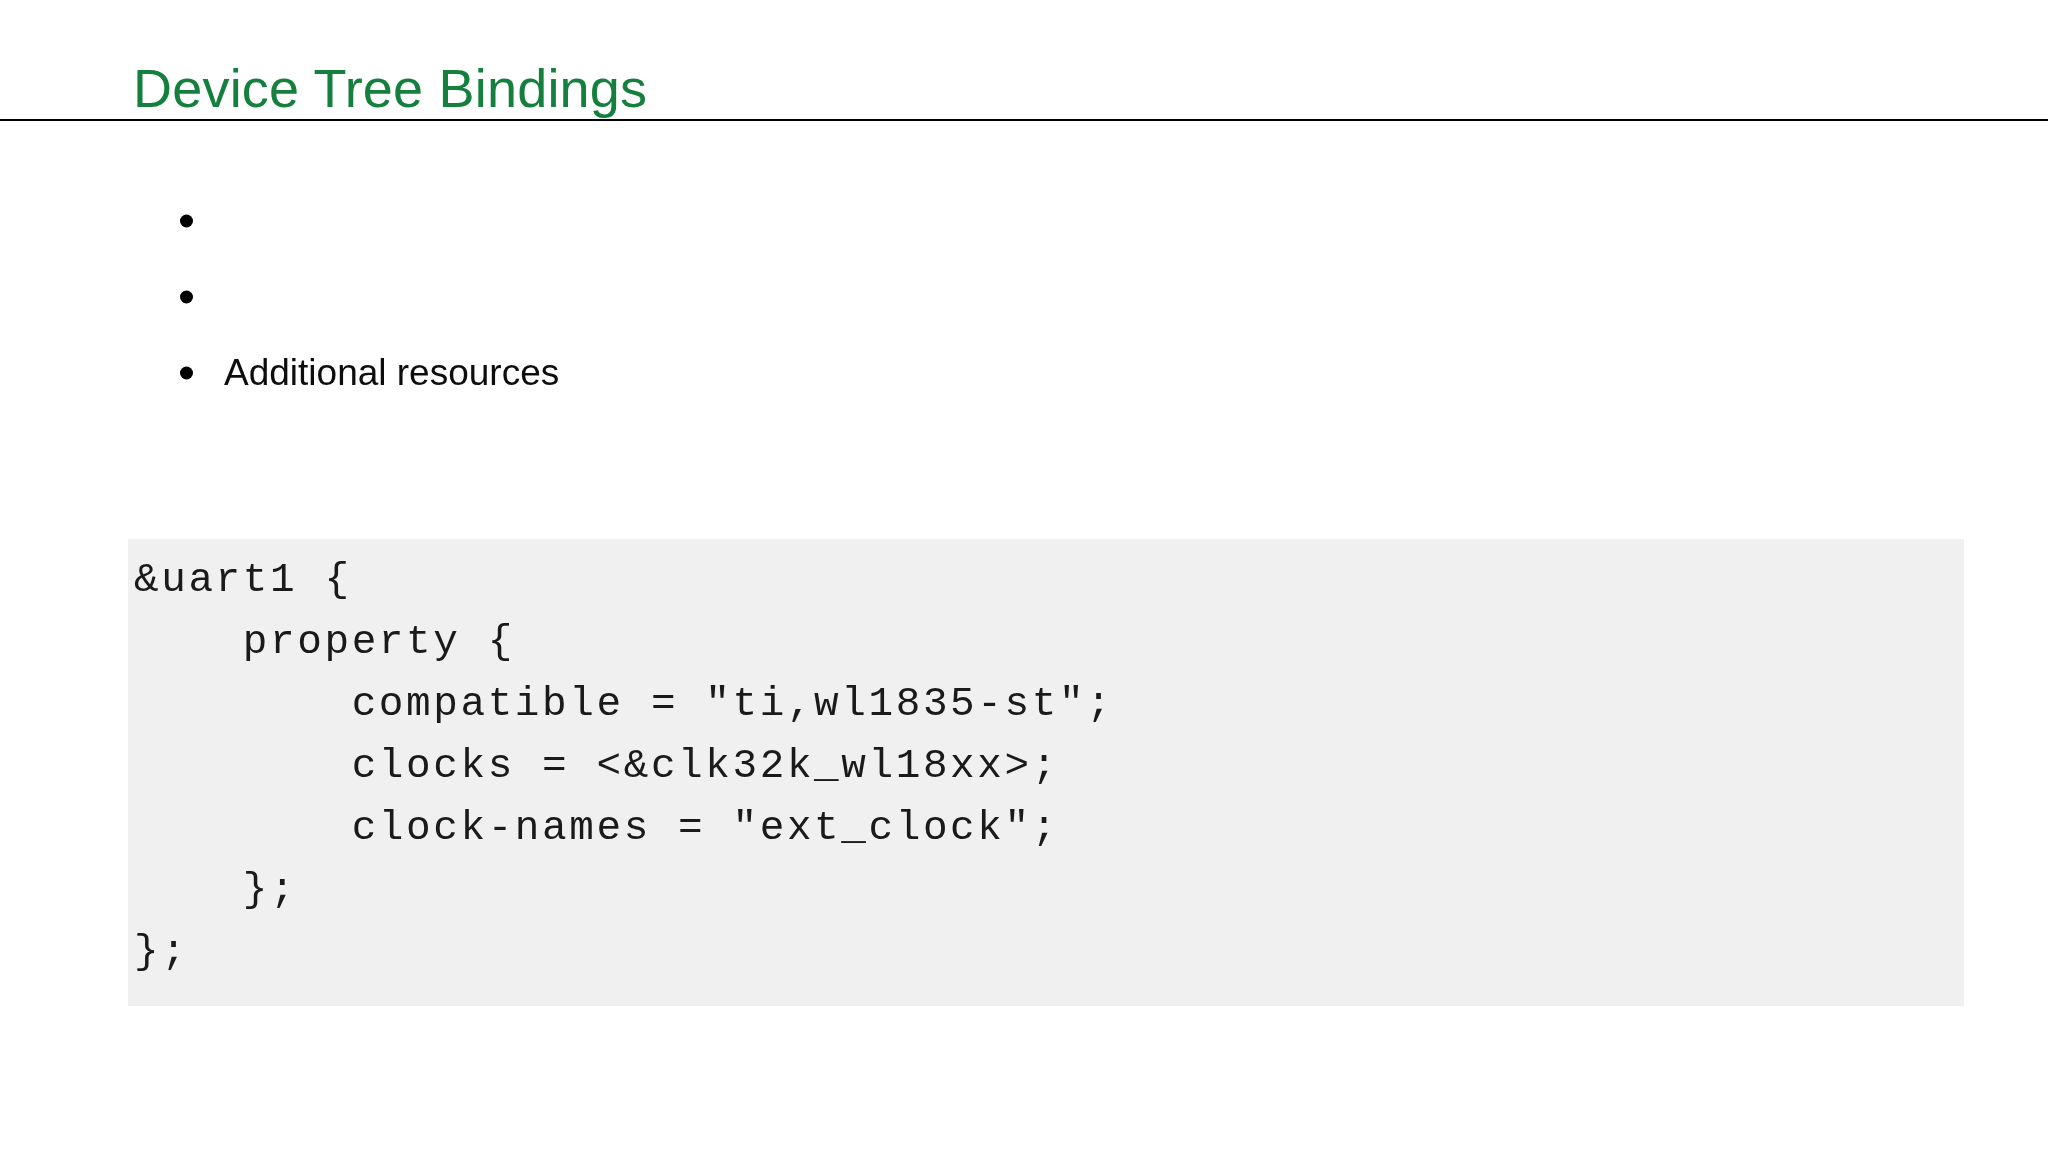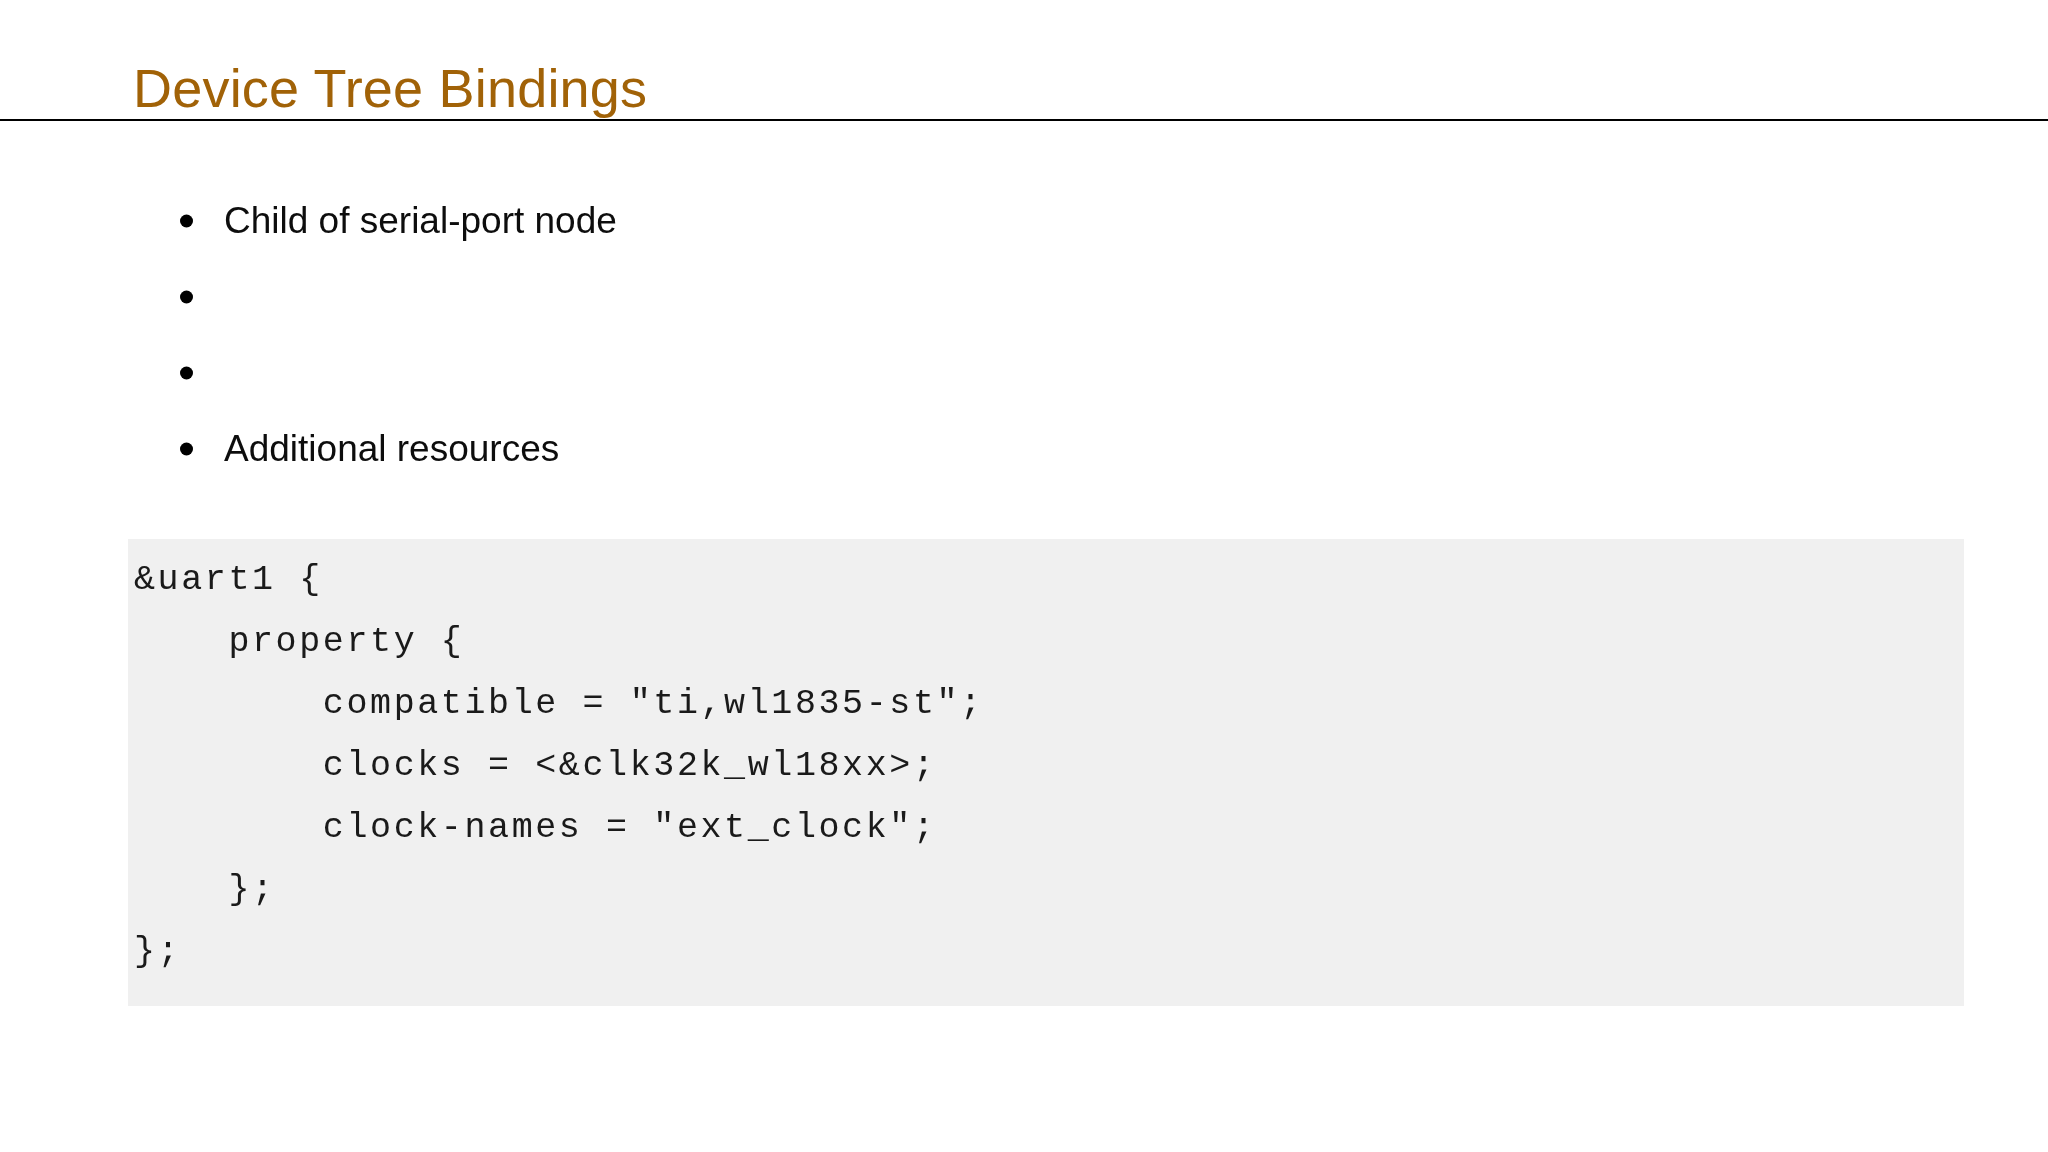--- a/index.html
+++ b/index.html
@@ -26,21 +26,21 @@
 
   
   .slide-title {
     position: absolute;
     left: 133px;
     top: 20px;
     font-size: 54px;
     line-height: 64px;
     font-weight: 400;
     letter-spacing: 0.2px;
-    color: #a16207;
+    color: #15803d;
     white-space: nowrap;
   }
 
   .title-rule {
     position: absolute;
     left: 0;
     top: 119px;
     width: 2048px;
     height: 2px;
     background: #000000;
@@ -89,40 +89,39 @@
     top: 539px;
     width: 1836px;
     height: 467px;
     background: #f0f0f0;
     box-sizing: border-box;
     padding: 10px 0 10px 0;
     overflow: hidden;
   }
   .code-line {
     font-family: "Liberation Mono", "DejaVu Sans Mono", monospace;
-    font-size: 35px;
+    font-size: 41px;
     line-height: 62px;
     letter-spacing: 2.6px;
     color: #1a1a1a;
     white-space: pre;
     padding-left: 6px;
     margin: 0;
   }
 </style>
 </head>
 <body>
 
 <div class="slide">
 
   <h1 class="slide-title">Device Tree Bindings</h1>
 
   <div class="title-rule"></div>
 
   <ul class="bullet-list">
-      <li class="bullet-item"><span class="bullet-dot"></span><span class="bullet-text"><span>Child of serial-port node</span></span></li>
       <li class="bullet-item"><span class="bullet-dot"></span></li>
       <li class="bullet-item"><span class="bullet-dot"></span></li>
       <li class="bullet-item"><span class="bullet-dot"></span><span class="bullet-text"><span>Additional resources</span></span></li>
     </ul>
 
   <div class="code-block" style="background: rgb(240, 240, 240);">
       <div class="code-line">&amp;uart1 {</div>
       <div class="code-line">    property {</div>
       <div class="code-line">        compatible = "ti,wl1835-st";</div>
       <div class="code-line">        clocks = &lt;&amp;clk32k_wl18xx&gt;;</div>

